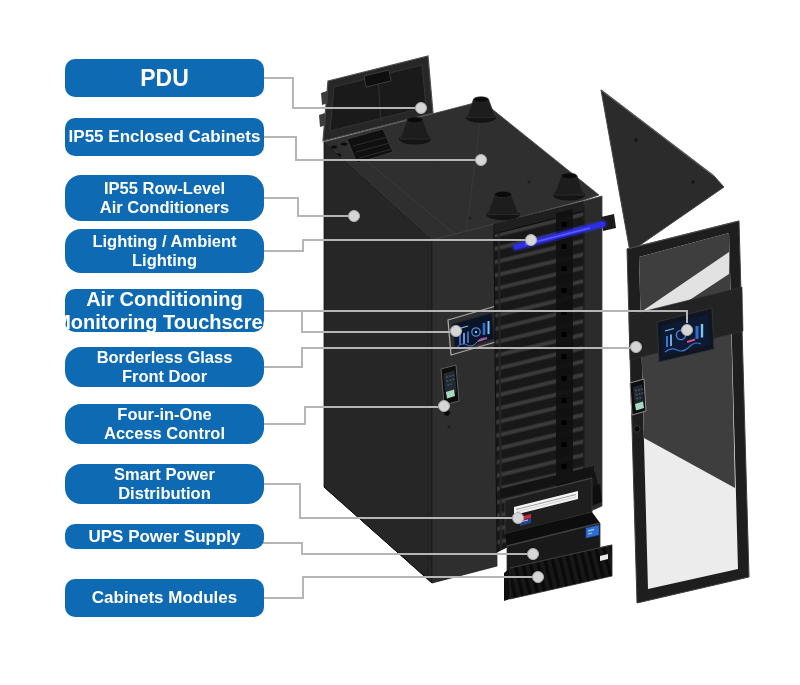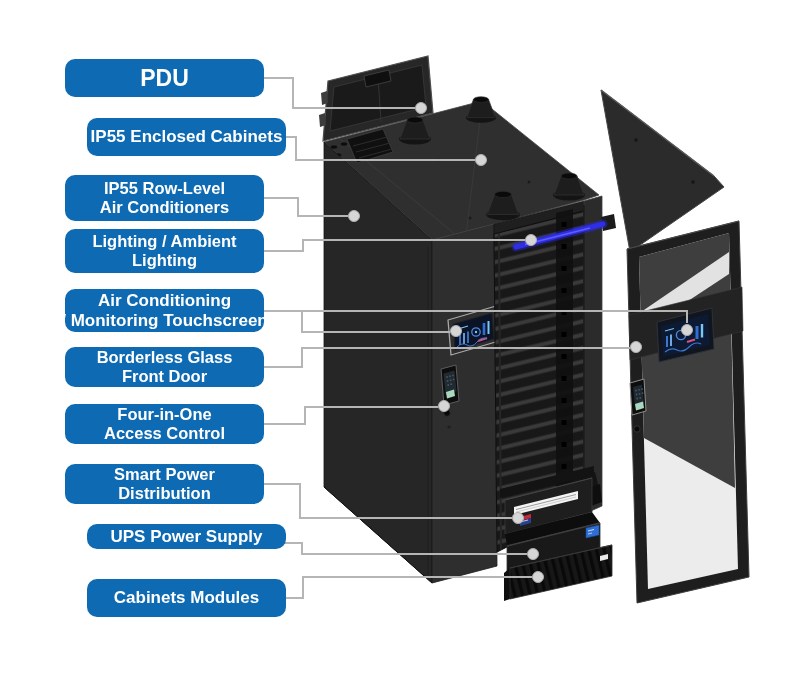--- a/index.html
+++ b/index.html
@@ -4,21 +4,21 @@
 <style>
   html,body{margin:0;padding:0;background:#fff;}
   .stage{position:relative;width:800px;height:685px;background:var(--background,#fff);overflow:hidden;
          font-family:"Liberation Sans",sans-serif;}
   .stage svg{position:absolute;left:0;top:0;}
   .callout-label{position:absolute;left:65px;width:199px;display:flex;flex-direction:column;
     align-items:center;justify-content:center;background:var(--label-background,#0e6ab3);
     color:var(--label-text,#fff);border-radius:10px;font-weight:bold;text-align:center;
     line-height:1.13;z-index:3;}
   .callout-label span{display:block;white-space:nowrap;}
-  .fs19{font-size:23px;} .fs17{font-size:17px;margin-left:22px;} .fs16{font-size:16.5px;} .fs15{font-size:17px;}
+  .fs19{font-size:23px;} .fs17{font-size:17px;} .fs16{font-size:16.5px;border-radius:16px;} .fs15{font-size:20px;}
 </style>
 </head>
 <body>
 
 <div class="stage">
 
 <svg width="800" height="685" viewBox="0 0 800 685">
   <defs>
     <pattern id="slats" width="12" height="13" patternUnits="userSpaceOnUse" patternTransform="rotate(-13.5)">
       <rect width="12" height="13" fill="#181818"></rect>

